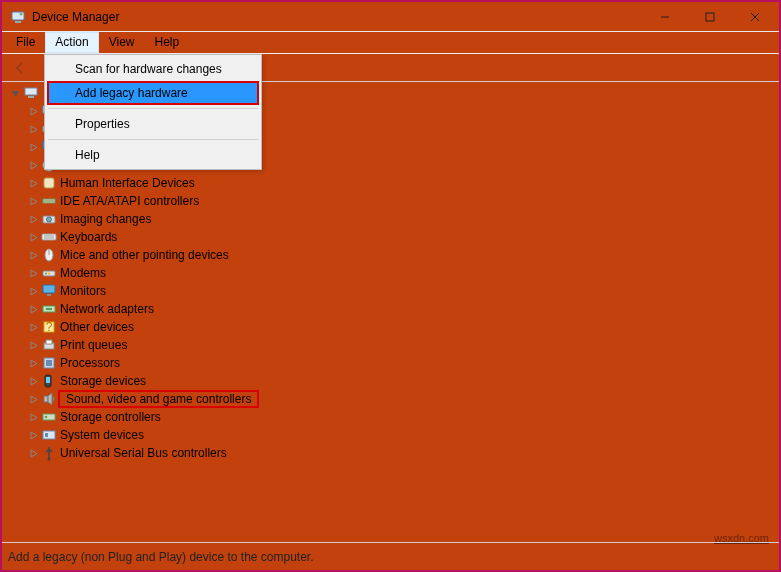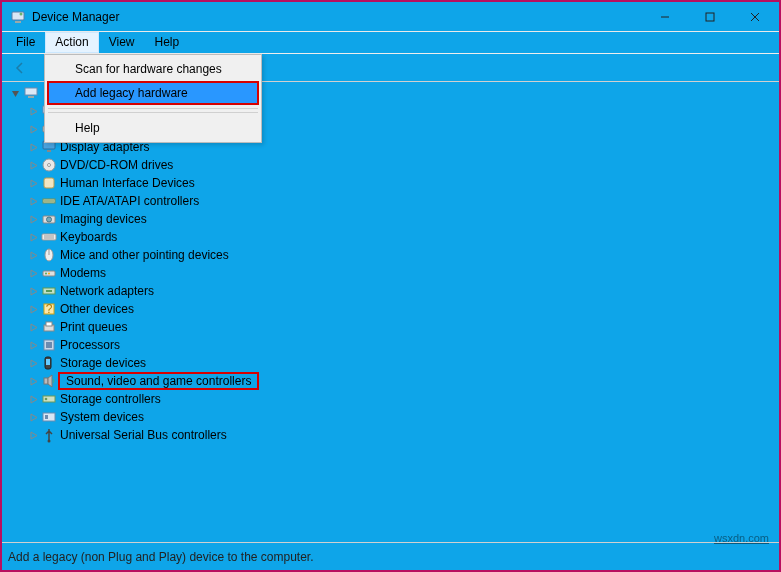--- a/index.html
+++ b/index.html
@@ -1,17 +1,17 @@
 <!DOCTYPE html>
 <html><head>
 <meta charset="utf-8">
 <style>
 * { box-sizing: border-box; margin: 0; padding: 0; font-family: "Segoe UI", Tahoma, sans-serif; font-size: 12px; }
 body { background: #fff; }
-.window { width: 781px; height: 572px; border: 2px solid #b80f5f; background: #0ea5e9; display: flex; flex-direction: column; position: relative; }
+.window { width: 781px; height: 572px; border: 2px solid #b80f5f; background: #c2410c; display: flex; flex-direction: column; position: relative; }
 .titlebar { height: 30px; display: flex; align-items: center; padding: 0 2px 0 8px; border-bottom: 1px solid #eaeaea; }
 .titlebar .app-icon { width: 16px; height: 16px; margin-right: 6px; }
 .titlebar .title { flex: 1; font-size: 12px; }
 .win-controls { display: flex; }
 .win-btn { width: 45px; height: 28px; display: flex; align-items: center; justify-content: center; cursor: default; }
 .win-btn svg { stroke:#222; }
 .menubar { height: 22px; display: flex; align-items: stretch; padding: 0 4px; border-bottom: 1px solid #eee; position: relative; }
 .menu-item { padding: 3px 10px; cursor: default; }
 .menu-item.open { background: #e5f3ff; border: 1px solid #cce8ff; padding: 2px 9px; }
 .dropdown { position: absolute; top: 22px; left: 42px; width: 218px; background: #f0f0f0; border: 1px solid #bcbcbc; box-shadow: 2px 2px 4px rgba(0,0,0,.15); z-index: 10; padding: 2px; }
@@ -70,20 +70,21 @@
   <div class="menubar">
     <div class="menu-item">File</div>
     <div class="menu-item open">Action</div>
     <div class="menu-item">View</div>
     <div class="menu-item">Help</div>
 
     <div class="dropdown">
       <div class="dd-row">Scan for hardware changes</div>
       <div class="dd-row highlight">Add legacy hardware</div>
       <div class="dd-sep"></div>
+      <div class="dd-row">Properties</div>
       <div class="dd-sep"></div>
       <div class="dd-row">Help</div>
     </div>
   </div>
 
   <div class="toolbar">
     <div class="tool-btn disabled">
         <svg width="16" height="16">
           <path d="M10 3 L5 8 L10 13" fill="none" stroke="#333" stroke-width="1.5"></path>
         </svg>
@@ -194,21 +195,21 @@
           <span class="expander">
             <svg width="9" height="9">
               <path d="M2 1 L8 4.5 L2 8 Z" fill="none" stroke="#888"></path>
             </svg>
           </span>
           <span class="icon-slot">
             <svg class="dev-icon" viewBox="0 0 16 16">
               <use href="#i-imaging"></use>
             </svg>
           </span>
-          <span class="node-label">Imaging devices</span>
+          <span class="node-label">Imaging changes</span>
         </div>
         <div class="node-row">
           <span class="expander">
             <svg width="9" height="9">
               <path d="M2 1 L8 4.5 L2 8 Z" fill="none" stroke="#888"></path>
             </svg>
           </span>
           <span class="icon-slot">
             <svg class="dev-icon" viewBox="0 0 16 16">
               <use href="#i-keyboard"></use>
@@ -234,20 +235,33 @@
             <svg width="9" height="9">
               <path d="M2 1 L8 4.5 L2 8 Z" fill="none" stroke="#888"></path>
             </svg>
           </span>
           <span class="icon-slot">
             <svg class="dev-icon" viewBox="0 0 16 16">
               <use href="#i-modem"></use>
             </svg>
           </span>
           <span class="node-label">Modems</span>
+        </div>
+        <div class="node-row">
+          <span class="expander">
+            <svg width="9" height="9">
+              <path d="M2 1 L8 4.5 L2 8 Z" fill="none" stroke="#888"></path>
+            </svg>
+          </span>
+          <span class="icon-slot">
+            <svg class="dev-icon" viewBox="0 0 16 16">
+              <use href="#i-monitor"></use>
+            </svg>
+          </span>
+          <span class="node-label">Monitors</span>
         </div>
         <div class="node-row">
           <span class="expander">
             <svg width="9" height="9">
               <path d="M2 1 L8 4.5 L2 8 Z" fill="none" stroke="#888"></path>
             </svg>
           </span>
           <span class="icon-slot">
             <svg class="dev-icon" viewBox="0 0 16 16">
               <use href="#i-network"></use>

